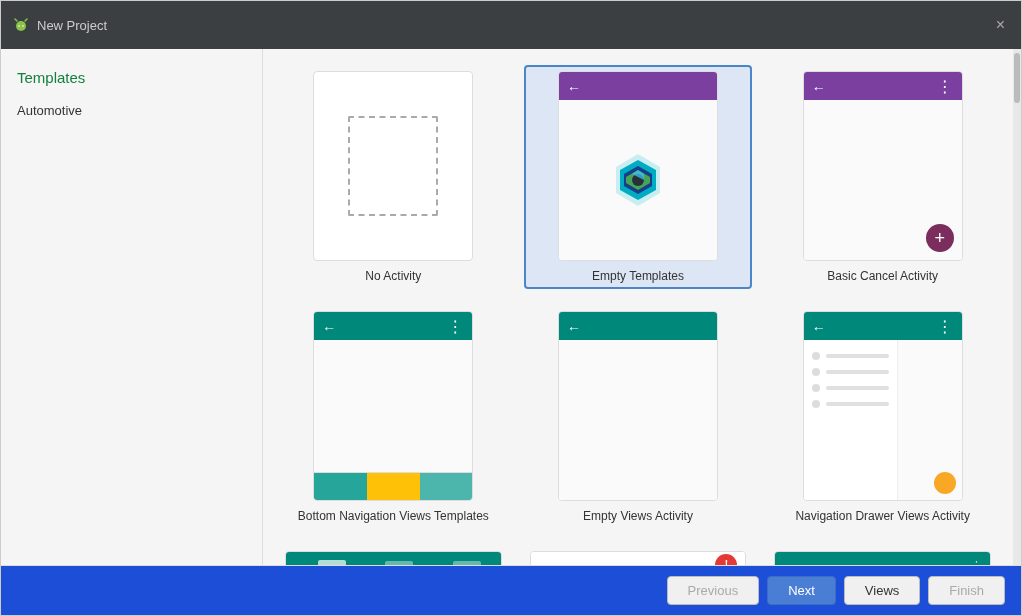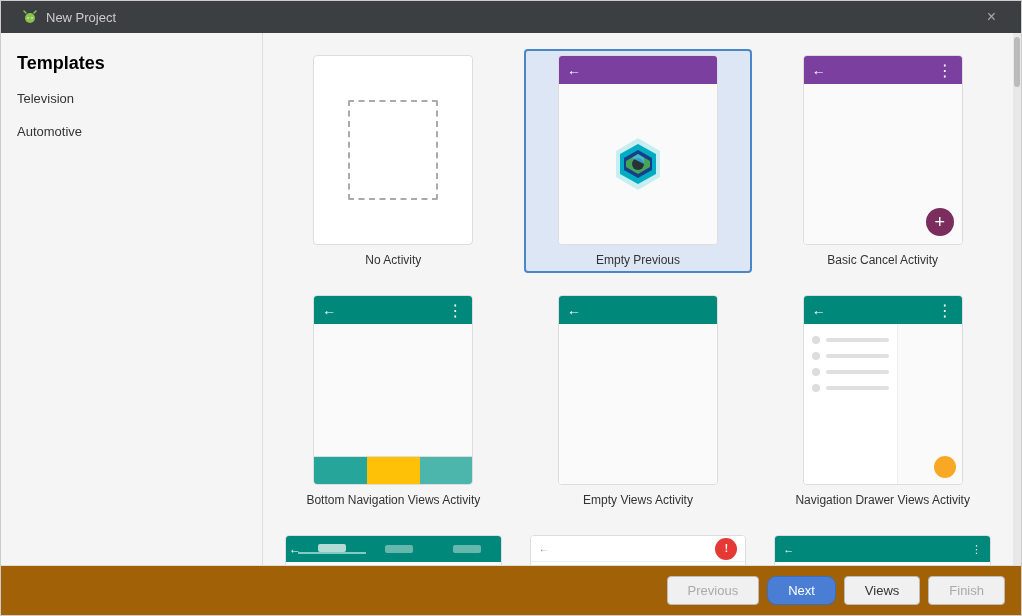--- a/index.html
+++ b/index.html
@@ -18,25 +18,25 @@
       height: 616px;
       background: #f5f5f5;
       display: flex;
       flex-direction: column;
       border: 1px solid #ccc;
       box-shadow: 0 4px 20px rgba(0,0,0,0.3);
     }
     .title-bar {
       background: #3c3f41;
       color: #fff;
-      padding: 6px 21px;
+      padding: 6px 12px;
       display: flex;
       align-items: center;
       justify-content: space-between;
-      height: 32px;
+      height: 48px;
       flex-shrink: 0;
     }
     .title-bar-left {
       display: flex;
       align-items: center;
       gap: 8px;
     }
     .android-icon {
       width: 16px;
       height: 16px;
@@ -61,23 +61,23 @@
     }
     .sidebar {
       width: 262px;
       background: #f5f5f5;
       border-right: 1px solid #ddd;
       flex-shrink: 0;
       padding-top: 8px;
     }
     .sidebar-header {
       padding: 12px 16px 8px 16px;
-      font-size: 18px;
-      color: #000000;
-      font-weight: bold;
+      font-size: 15px;
+      color: #15803d;
+      font-weight: normal;
     }
     .sidebar-item {
       padding: 9px 16px;
       font-size: 13px;
       cursor: pointer;
       color: #333;
     }
     .sidebar-item.active {
       background: #d6dce8;
       color: #1a1a1a;
@@ -272,38 +272,37 @@
       background: #f9a825;
       border-radius: 50%;
     }
     
     .footer {
       display: flex;
       justify-content: flex-end;
       align-items: center;
       padding: 10px 16px;
       gap: 8px;
-      background: #a16207;
+      background: #1d4ed8;
       border-top: 1px solid #ddd;
       flex-shrink: 0;
     }
     .btn {
       padding: 6px 20px;
       font-size: 13px;
       border-radius: 4px;
       cursor: pointer;
       border: 1px solid #bbb;
       background: #f0f0f0;
       color: #333;
     }
     .btn.primary {
       background: #4a7ed4;
       color: #fff;
       border-color: #3a6ec0;
-      border-radius: 9px;
     }
     .btn.disabled {
       color: #aaa;
       cursor: default;
     }
     
     .bottom-partial {
       height: 70px;
       background: #fff;
       border: 1px solid #ddd;
@@ -391,23 +390,20 @@
       <span class="title-text">New Project</span>
     </div>
     <button class="close-btn">×</button>
   </div>
 
   <div class="main-content">
 
     <div class="sidebar">
       <div class="sidebar-header">Templates</div>
       <div class="sidebar-item">
-        <span>Television</span>
-      </div>
-      <div class="sidebar-item">
         <span>Automotive</span>
       </div>
     </div>
 
     <div class="content-area">
       <div class="templates-grid">
 
         <div class="template-card">
           <div class="template-preview no-activity-preview">
             <div class="dashed-rect"></div>
@@ -432,21 +428,21 @@
 
                   <polygon points="30,20 42,27 42,33 30,40 18,33 18,27" fill="#4caf50" opacity="0.9"></polygon>
 
                   <circle cx="30" cy="30" r="6" fill="#263238"></circle>
 
                   <polygon points="24,24 30,20 36,24 36,30" fill="#40c4ff" opacity="0.7"></polygon>
                 </svg>
               </div>
             </div>
           </div>
-          <div class="template-label">Empty Previous</div>
+          <div class="template-label">Empty Templates</div>
         </div>
 
         <div class="template-card">
           <div class="template-preview">
             <div class="phone-frame">
               <div class="phone-topbar purple">
                 <span class="back-arrow">←</span>
                 <span class="menu-dots">⋮</span>
               </div>
               <div class="phone-body basic-views-body">
@@ -466,21 +462,21 @@
               </div>
               <div class="bottom-nav-body">
                 <div class="bottom-nav-bar">
                   <div class="bnav-item green"></div>
                   <div class="bnav-item yellow"></div>
                   <div class="bnav-item teal2"></div>
                 </div>
               </div>
             </div>
           </div>
-          <div class="template-label">Bottom Navigation Views Activity</div>
+          <div class="template-label">Bottom Navigation Views Templates</div>
         </div>
 
         <div class="template-card">
           <div class="template-preview">
             <div class="phone-frame">
               <div class="phone-topbar teal">
                 <span class="back-arrow">←</span>
               </div>
               <div class="phone-body" style="background:#fafafa;"></div>
             </div>

